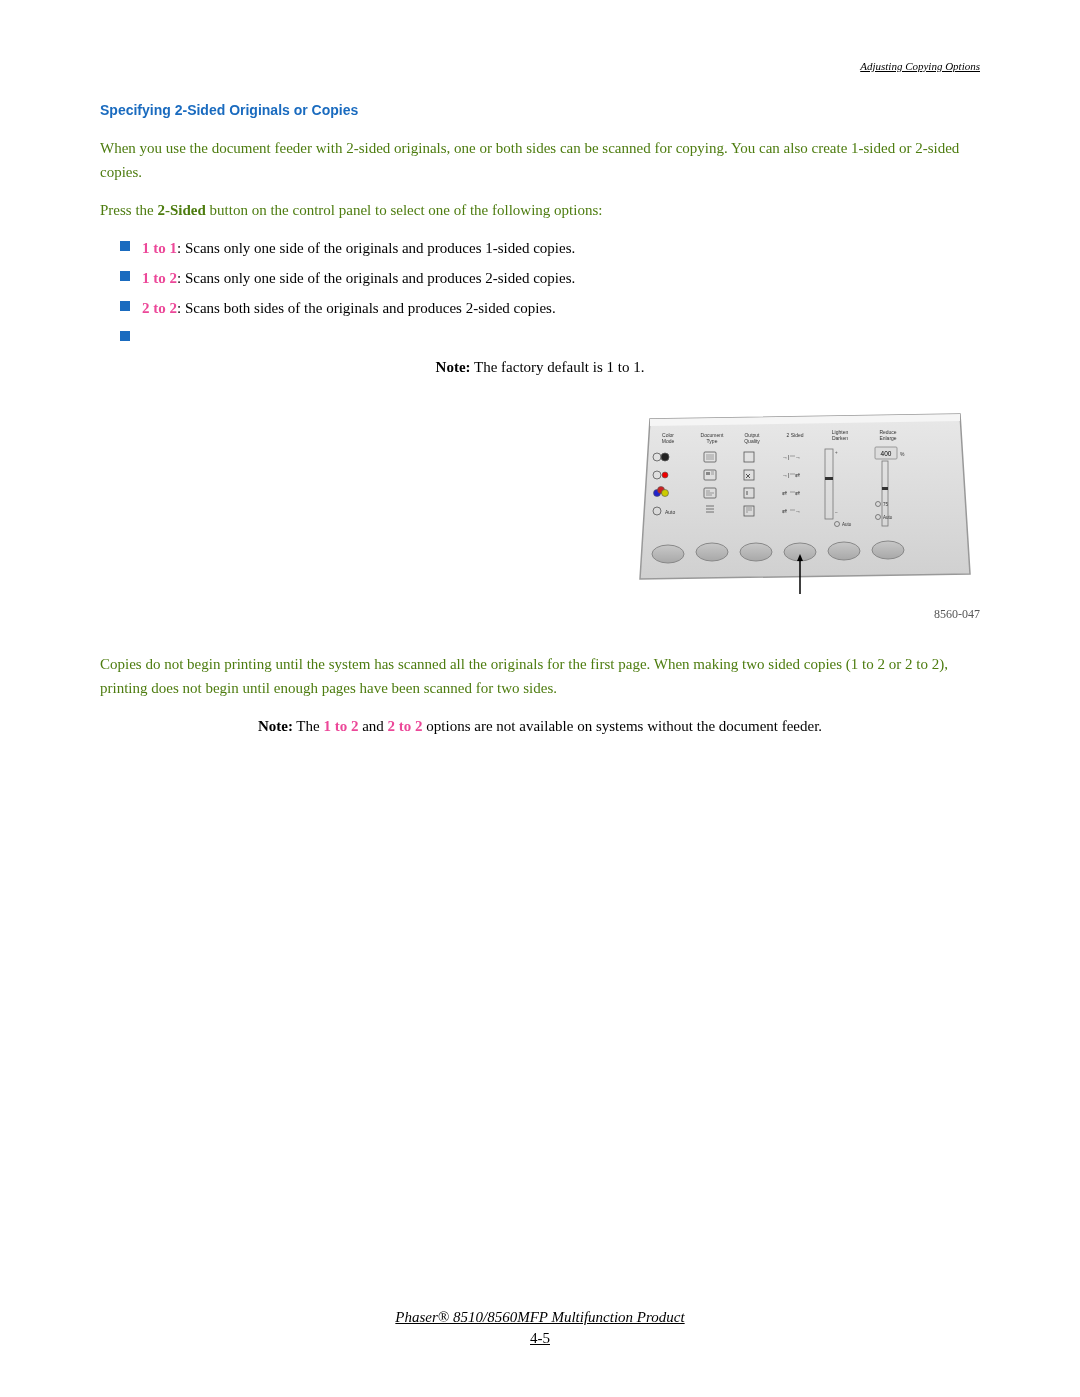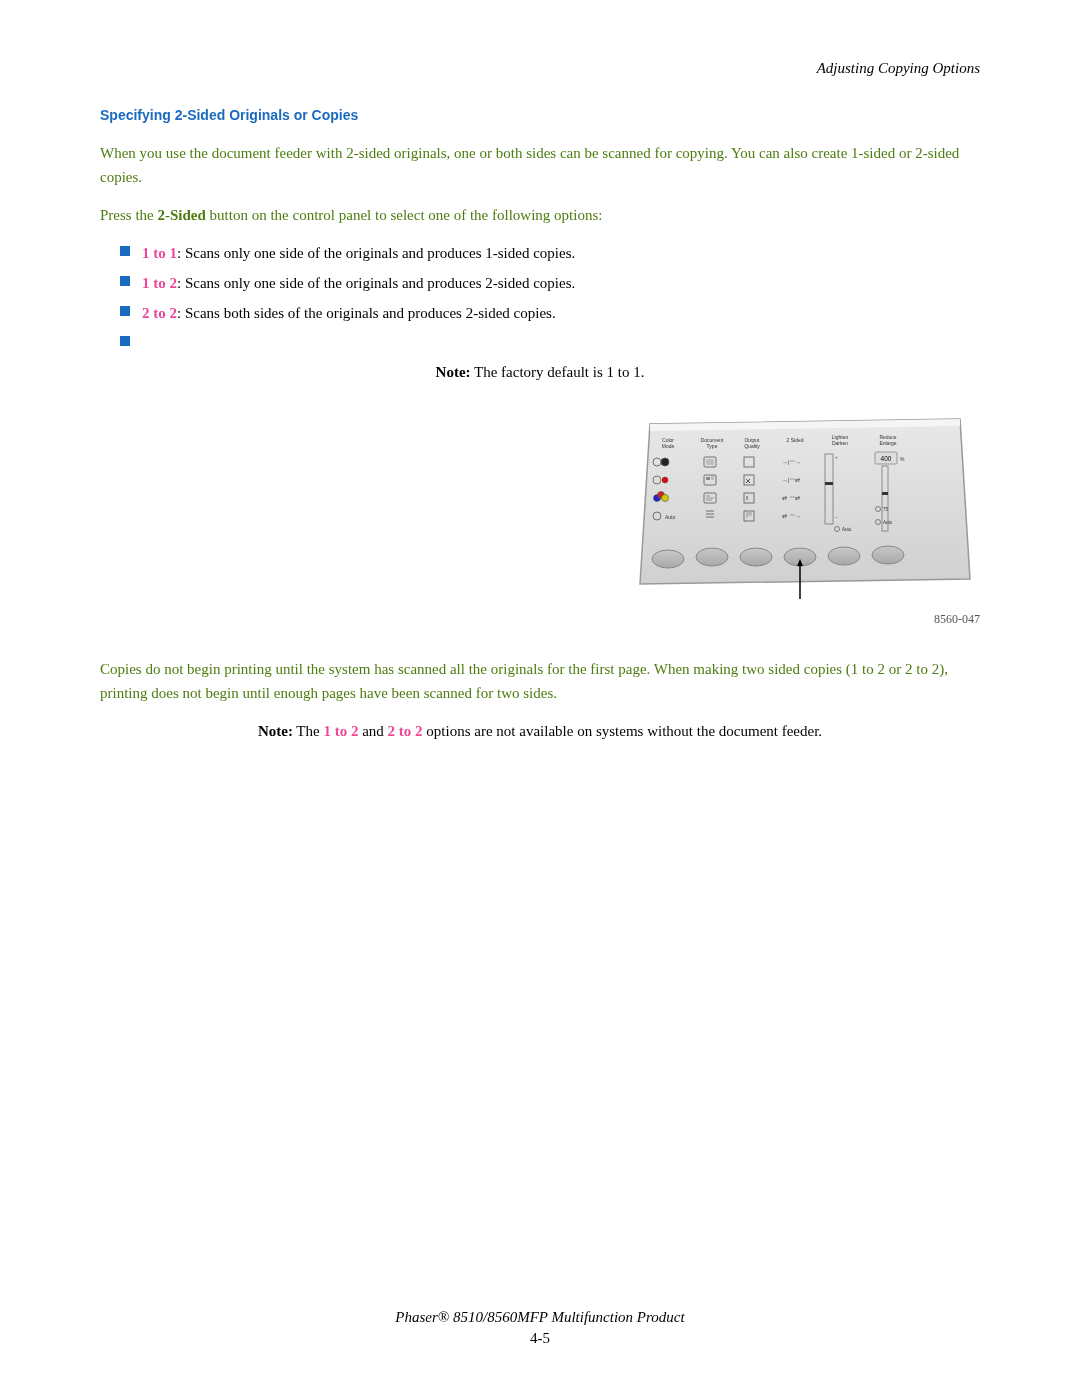--- a/index.html
+++ b/index.html
@@ -17,23 +17,24 @@
       width: 1080px;
       min-height: 1397px;
       padding: 60px 100px 80px 100px;
       position: relative;
     }
 
     
     .page-header {
       text-align: right;
       font-style: italic;
-      font-size: 15px;
+      font-size: 11px;
       margin-bottom: 30px;
       color: #000;
+      text-decoration: underline;
     }
 
     
     .section-title {
       font-size: 14px;
       font-weight: bold;
       color: #1a6bbf;
       margin-bottom: 18px;
       font-family: Arial, sans-serif;
     }
@@ -106,20 +107,21 @@
       margin-top: 4px;
     }
 
     
     .page-footer {
       position: absolute;
       bottom: 50px;
       left: 0;
       right: 0;
       text-align: center;
+      text-decoration: underline;
     }
 
     .footer-title {
       font-style: italic;
       font-size: 15px;
       margin-bottom: 4px;
     }
 
     .footer-page {
       font-size: 15px;

